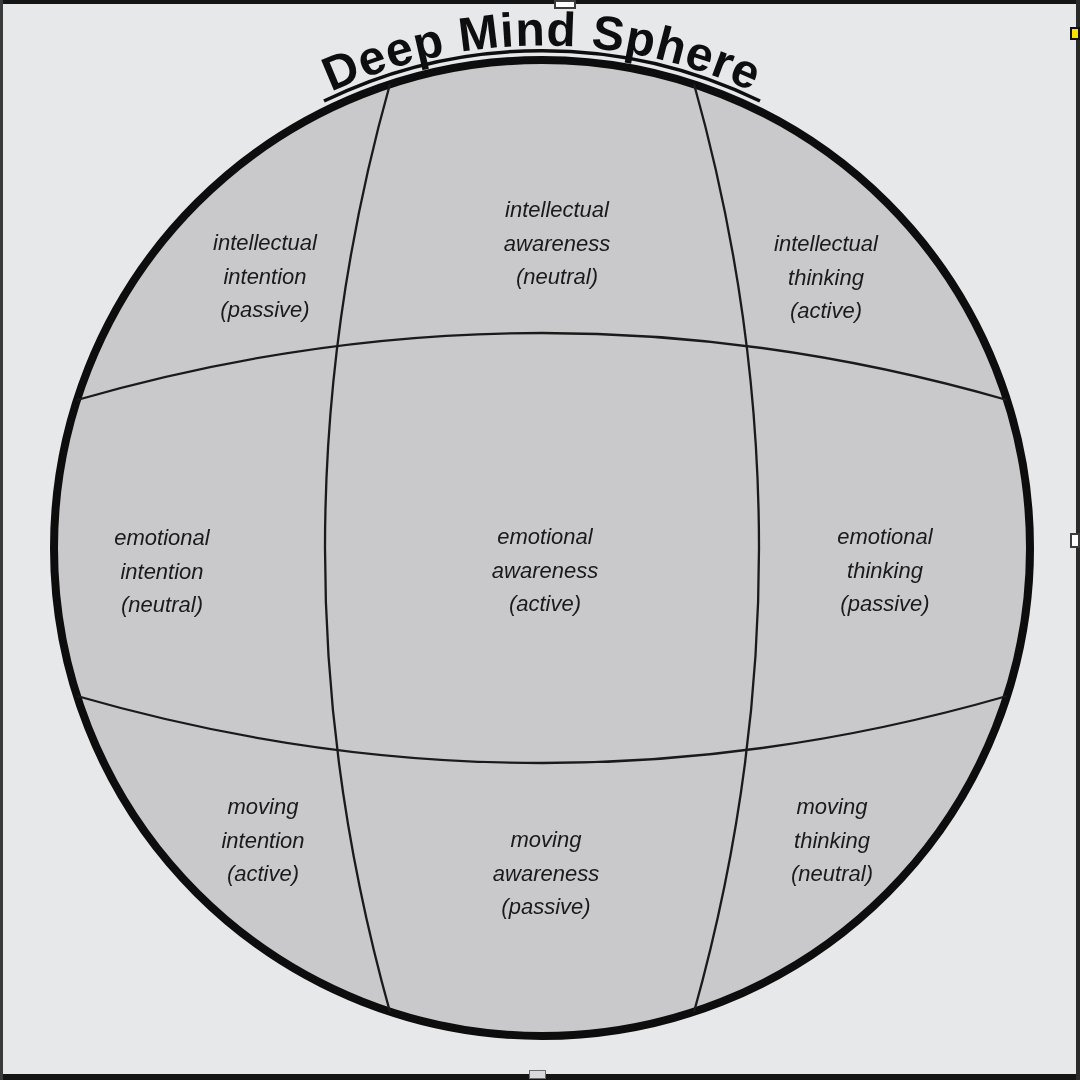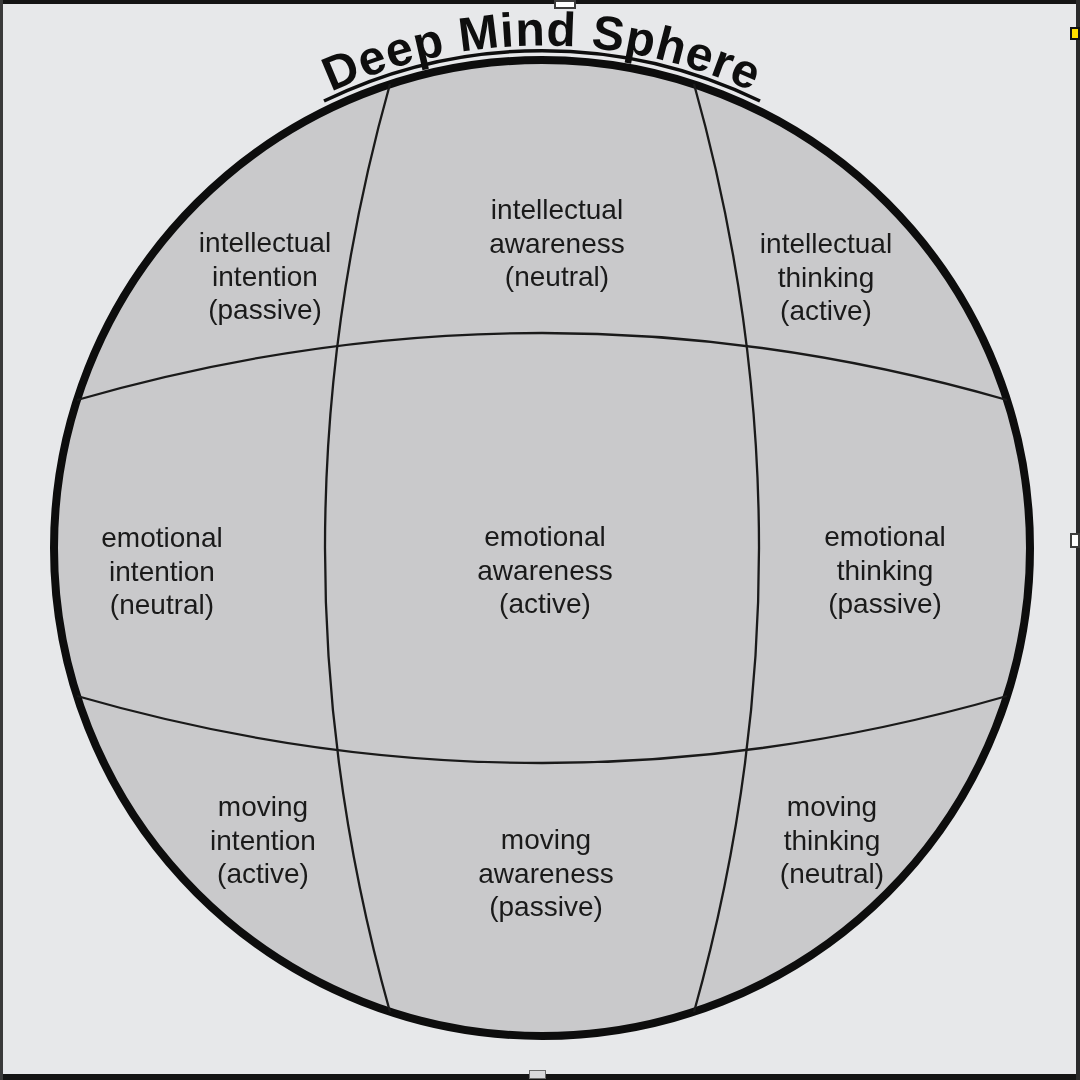--- a/index.html
+++ b/index.html
@@ -31,21 +31,22 @@
   .handle-top    { left: 554px; top: 0px;     width: 22px; height: 9px; }
   .handle-right  { left: 1070px; top: 533px;  width: 10px; height: 15px; }
   .handle-bottom { left: 529px; top: 1070px;  width: 17px; height: 9px; background: #d9d9db; border-color: #6a6a6a; border-width: 1px; }
   .handle-yellow { left: 1070px; top: 27px;   width: 10px; height: 13px; background: #ffdf00; border-color: #111; }
 
   
   .cell-label {
     position: absolute;
     transform: translate(-50%, -50%);
     text-align: center;
-    font-size: 28px;
+    font-style: italic;
+    font-size: 22px;
     line-height: 33.5px;
     color: #1a1a1a;
     white-space: nowrap;
   }
   .cell-label span { display: block; }
   .cell-0 { left: 265px; top: 276px; }
   .cell-1 { left: 557px; top: 243px; }
   .cell-2 { left: 826px; top: 277px; }
   .cell-3 { left: 162px; top: 571px; }
   .cell-4 { left: 545px; top: 570px; }

